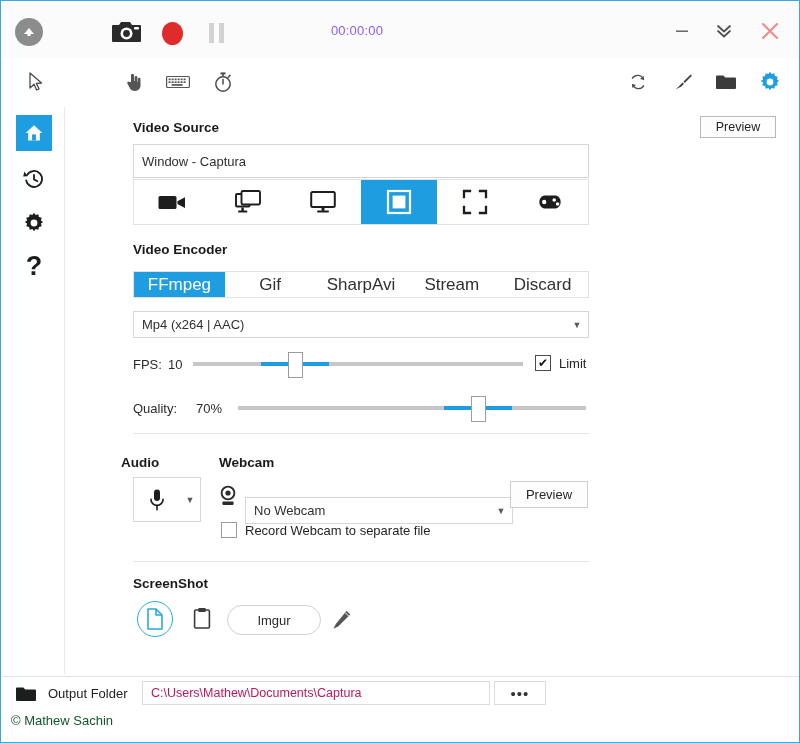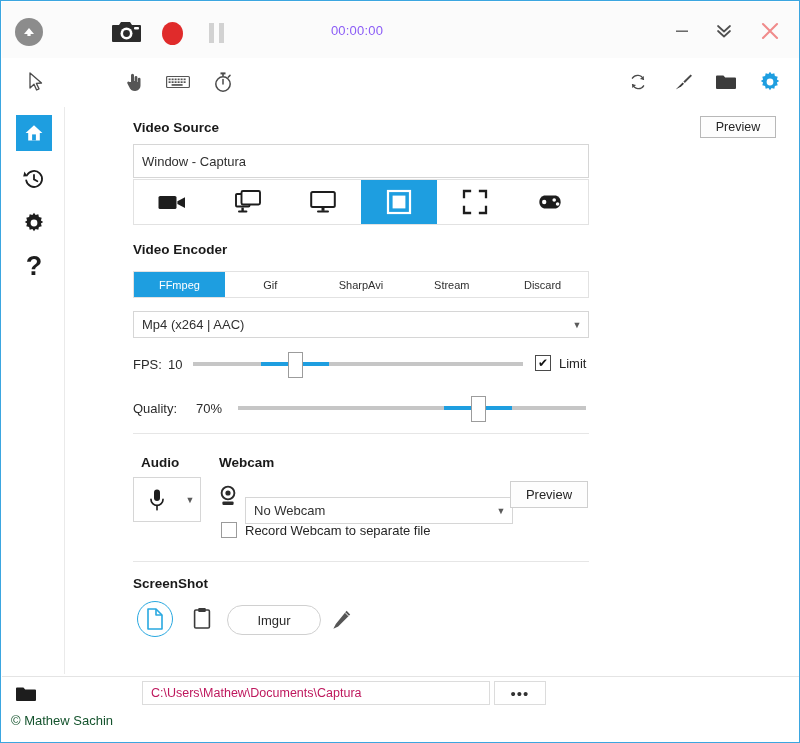--- a/index.html
+++ b/index.html
@@ -141,21 +141,21 @@
 
   
   .enctabs {
     position: absolute; left: 68px; top: 164px;
     width: 456px; height: 27px;
     border: 1px solid #e2e2e2; background: #ffffff;
     display: flex;
   }
   .enctab {
     flex: 1 1 0; display: flex; align-items: center; justify-content: center;
-    font-size: 11px; color: #303030; cursor: pointer;
+    font-size: 17px; color: #303030; cursor: pointer;
   }
   .enctab.active { background: #1e9ee0; color: #ffffff; }
 
   .combo {
     position: absolute;
     border: 1px solid #d6d6d6; background: #ffffff;
     display: flex; align-items: center;
     font-size: 13px; color: #303030;
     cursor: pointer;
   }
@@ -498,21 +498,21 @@
     <div class="slide-label" style="left:68px; top:294px;">Quality:</div>
     <div class="slide-label" style="left:131px; top:294px;">70%</div>
     <div class="slider" style="left:173px; top:291px; width:348px;">
       <div class="track"></div>
       <div class="fill" id="q-fill" style="left: 206.12px; width: 68px;"></div>
       <div class="thumb" id="q-thumb" style="left: 232.62px;"></div>
     </div>
 
     <div class="divider" style="top:326px;"></div>
 
-    <div class="sect-label" style="left:76px; top:348px;">Audio</div>
+    <div class="sect-label" style="left:56px; top:348px;">Audio</div>
     <div class="sect-label" style="left:154px; top:348px;">Webcam</div>
 
     <div class="audio-box">
       <span class="mic">
         <svg width="18" height="24" viewBox="0 0 18 24">
           <rect x="6" y="1.4" width="6" height="11.6" rx="3" fill="#1d1d1d"></rect>
           <path d="M3 11.4 a6 6 0 0 0 12 0" fill="none" stroke="#1d1d1d" stroke-width="1.7" stroke-linecap="round"></path>
           <rect x="8.2" y="17" width="1.6" height="5.4" fill="#1d1d1d"></rect>
         </svg>
       </span>
@@ -566,18 +566,19 @@
       </svg>
     </div>
   </div>
 
   <div class="outbar">
     <span class="out-folder-icon">
       <svg width="22" height="18" viewBox="0 0 22 18">
         <path d="M1 3.4 a1 1 0 0 1 1-1 h6.4 l1.8 2.2 H20 a1 1 0 0 1 1 1 V15 a1 1 0 0 1 -1 1 H2 a1 1 0 0 1 -1 -1 Z" fill="#1d1d1d"></path>
       </svg>
     </span>
+    <span class="out-label">Output Folder</span>
     <div class="out-path">C:\Users\Mathew\Documents\Captura</div>
     <div class="out-more">•••</div>
   </div>
 
   <div class="credit">© Mathew Sachin</div>
 </div>
 
 </body></html>

